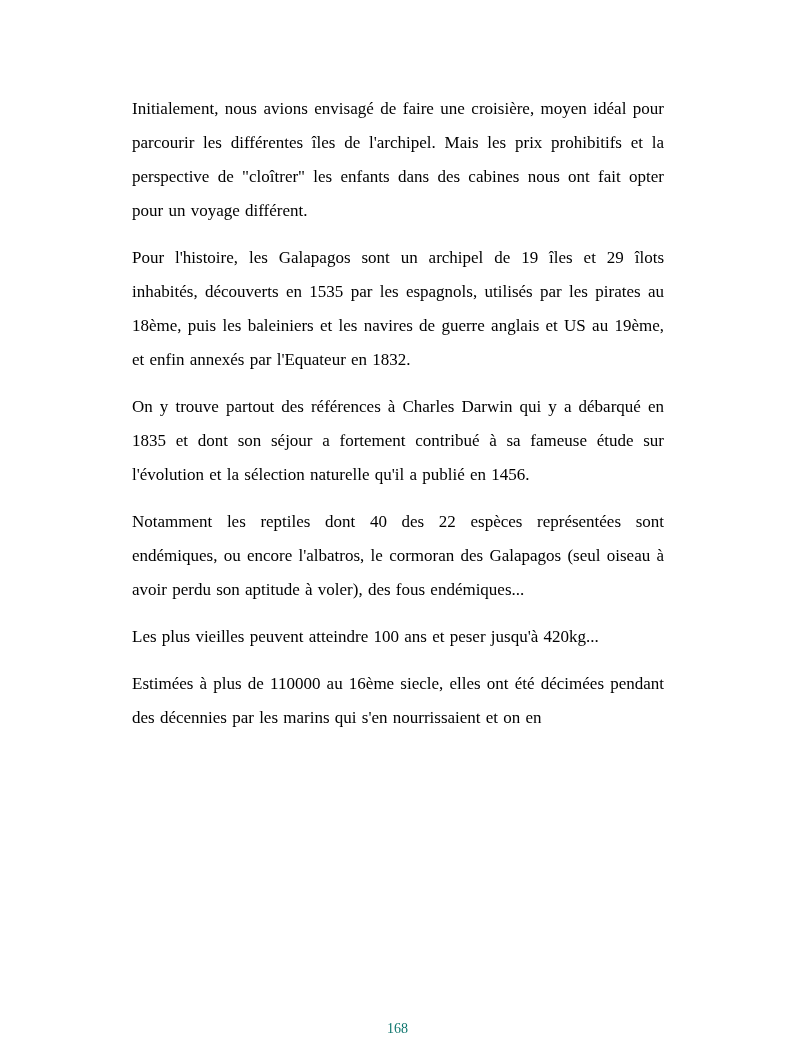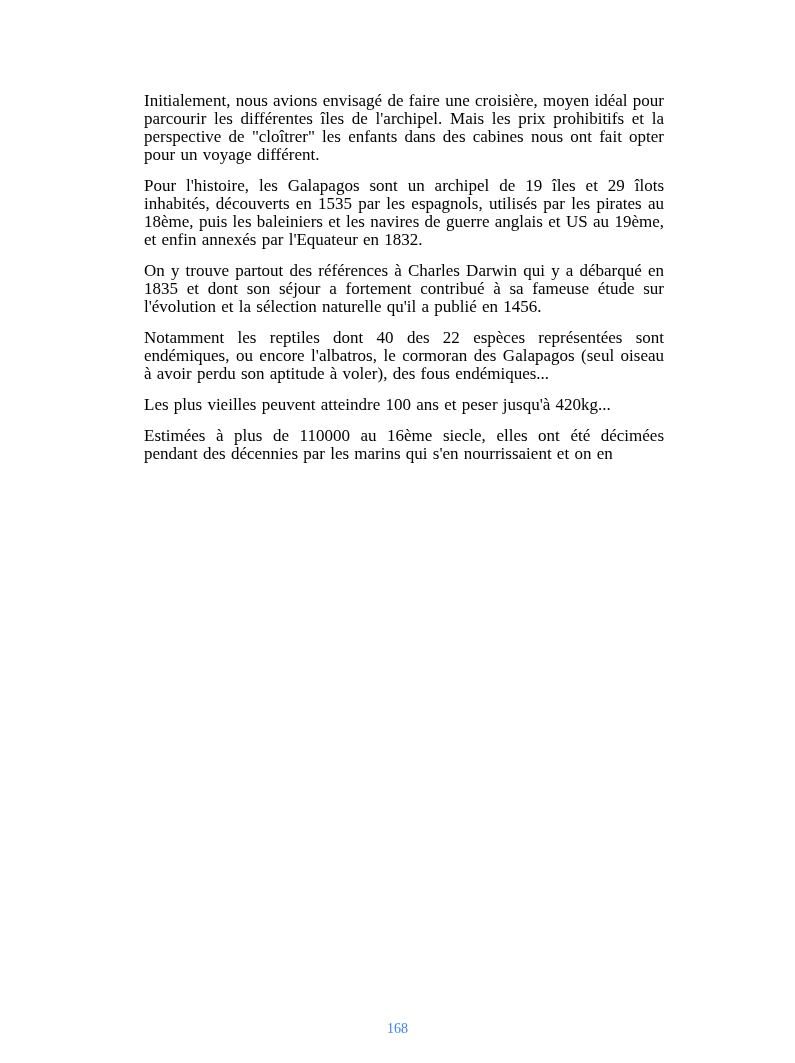--- a/index.html
+++ b/index.html
@@ -24,35 +24,35 @@
       background: #ffffff;
     }
     .page-content {
       position: absolute;
       top: 92px;
       left: 132px;
       width: 532px;
     }
     .para {
       font-size: 17px;
-      line-height: 18px;
+      line-height: 34px;
       text-align: justify;
-      margin: 0 0 13px 12px;
+      margin: 0 0 13px 0;
       word-spacing: 1px;
     }
     .page-footer {
       position: absolute;
       left: 0;
       bottom: 26px;
       width: 795px;
       text-align: center;
     }
     .page-number {
       font-size: 14px;
-      color: #3b82f6;
+      color: #0f766e;
     }
   </style>
 </head>
 <body>
 
 <div class="page">
   <div class="page-content">
     <p class="para">Initialement, nous avions envisagé de faire une croisière, moyen idéal pour parcourir les différentes îles de l'archipel. Mais les prix prohibitifs et la perspective de "cloîtrer" les enfants dans des cabines nous ont fait opter pour un voyage différent.</p>
     <p class="para">Pour l'histoire, les Galapagos sont un archipel de 19 îles et 29 îlots inhabités, découverts en 1535 par les espagnols, utilisés par les pirates au 18ème, puis les baleiniers et les navires de guerre anglais et US au 19ème, et enfin annexés par l'Equateur en 1832.</p>
     <p class="para">On y trouve partout des références à Charles Darwin qui y a débarqué en 1835 et dont son séjour a fortement contribué à sa fameuse étude sur l'évolution et la sélection naturelle qu'il a publié en 1456.</p>

